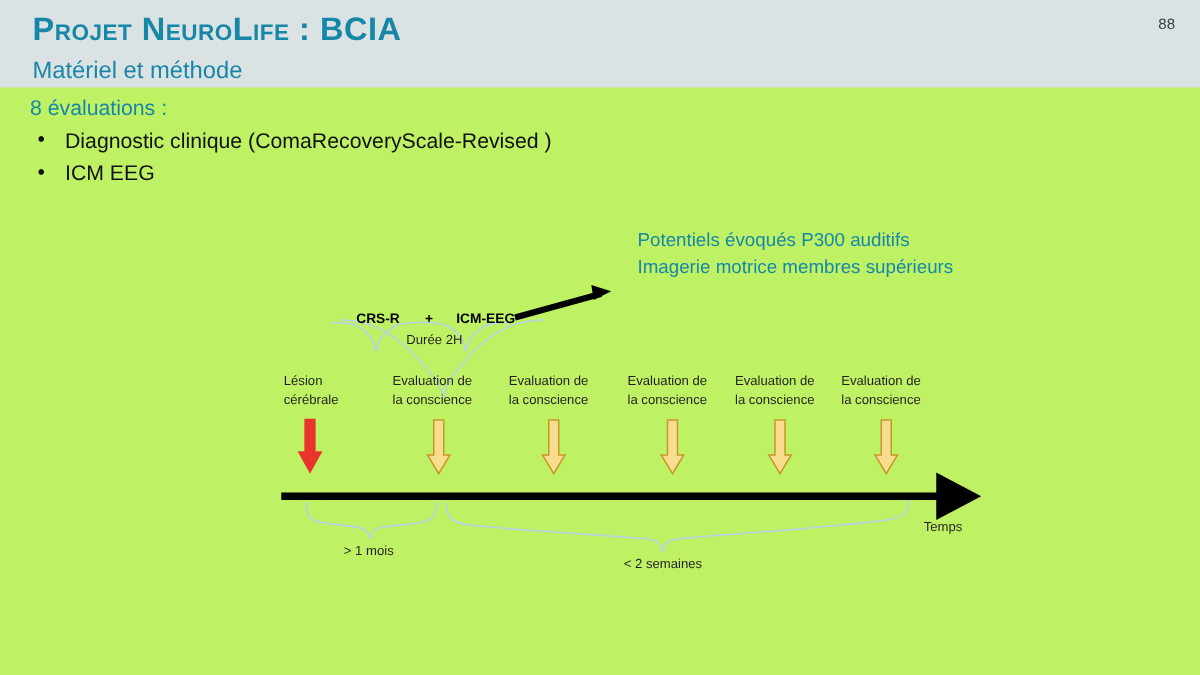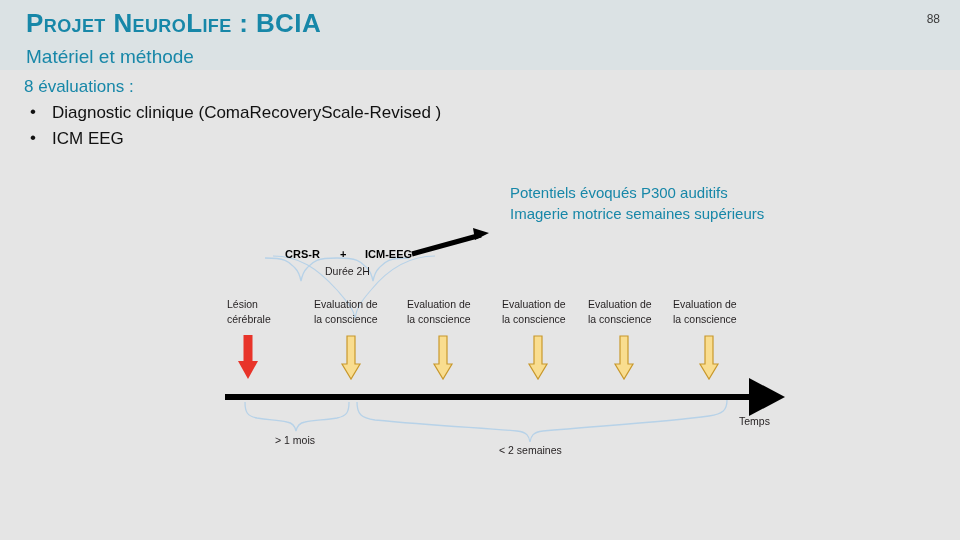--- a/index.html
+++ b/index.html
@@ -1,20 +1,20 @@
 <!DOCTYPE html>
 <html><head>
 <meta charset="utf-8">
 <style>
   html,body{margin:0;padding:0;}
   body{
     width:960px;height:540px;background:#ffffff;overflow:hidden;
     font-family:"Liberation Sans", sans-serif;position:relative;
   }
-  .slide{position:relative;width:960px;height:540px;background:#e5e5e5;}
+  .slide{position:relative;width:960px;height:540px;background:#bef264;}
 
   
   .header-band{
     position:absolute;left:0;top:0;width:960px;height:70px;background:#dbe2e4;
   }
   .slide-title{
     position:absolute;left:26px;top:8px;
     font-size:26px;font-weight:bold;color:#1787a8;
     font-variant:small-caps;letter-spacing:.4px;white-space:nowrap;
   }
@@ -82,21 +82,21 @@
       <span>Diagnostic clinique (ComaRecoveryScale-Revised )</span>
     </li>
     <li>
       <span class="bul">•</span>
       <span>ICM EEG</span>
     </li>
   </ul>
 
   <div class="callout">
     <div>Potentiels évoqués P300 auditifs</div>
-    <div>Imagerie motrice semaines supérieurs</div>
+    <div>Imagerie motrice membres supérieurs</div>
   </div>
 
   <div class="diagram">
     <svg width="960" height="330" viewBox="0 0 960 330" xmlns="http://www.w3.org/2000/svg">
 
       <defs>
 
         <g id="yarrow">
           <path d="M -4,0 L 4,0 L 4,28 L 9,28 L 0,43 L -9,28 L -4,28 Z" fill="#f9dd8f" stroke="#c8982c" stroke-width="1.2" stroke-linejoin="miter"></path>
         </g>

